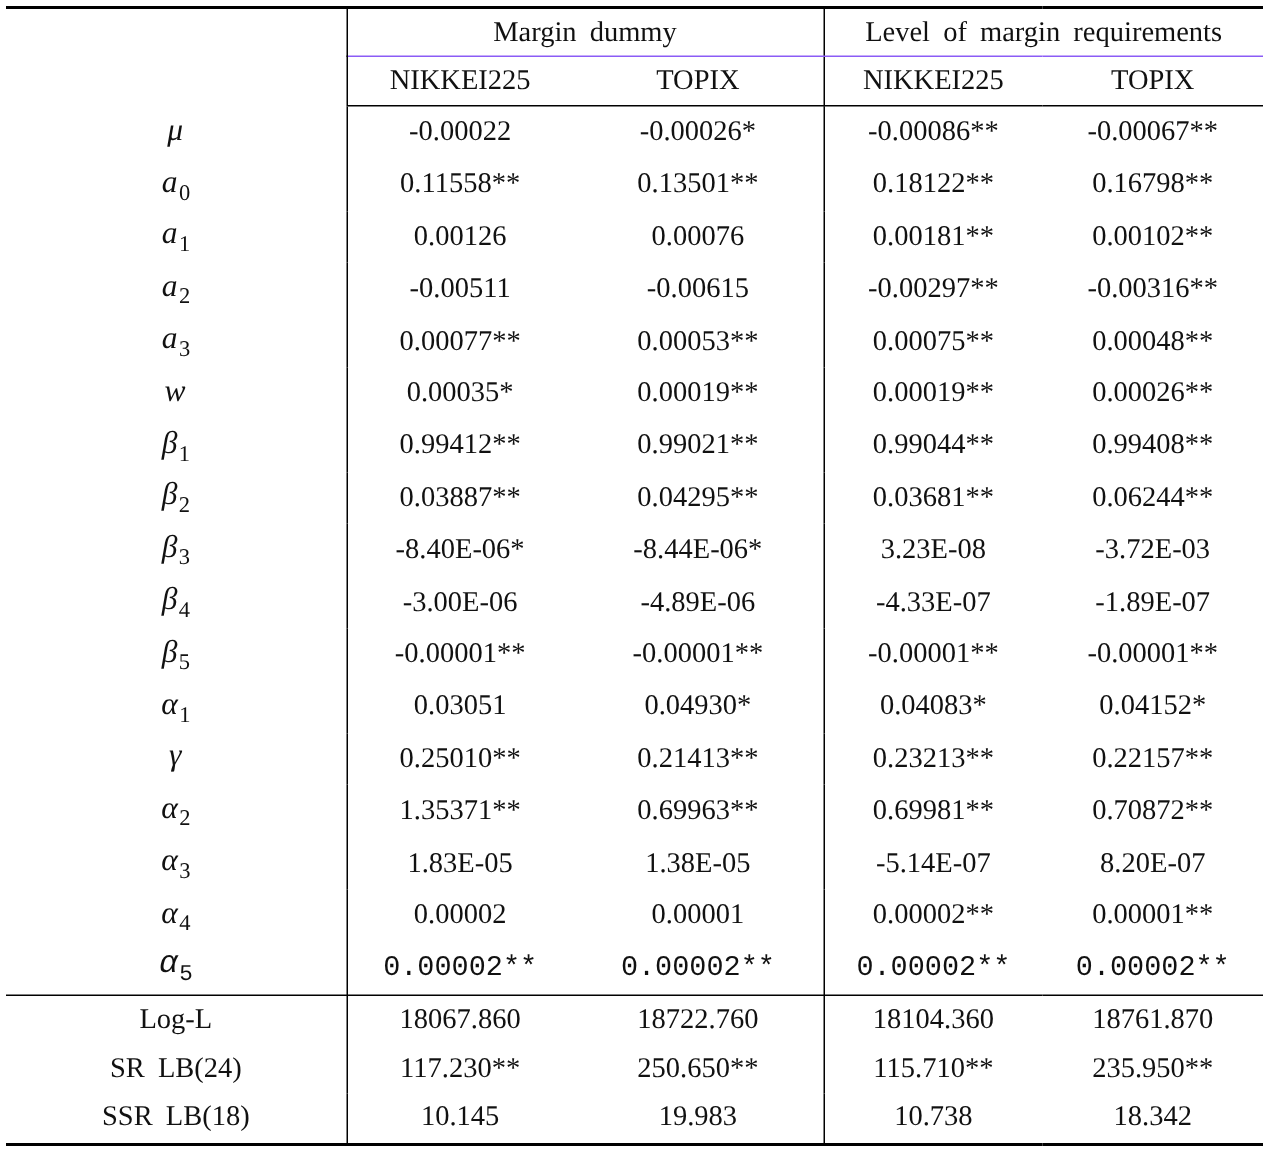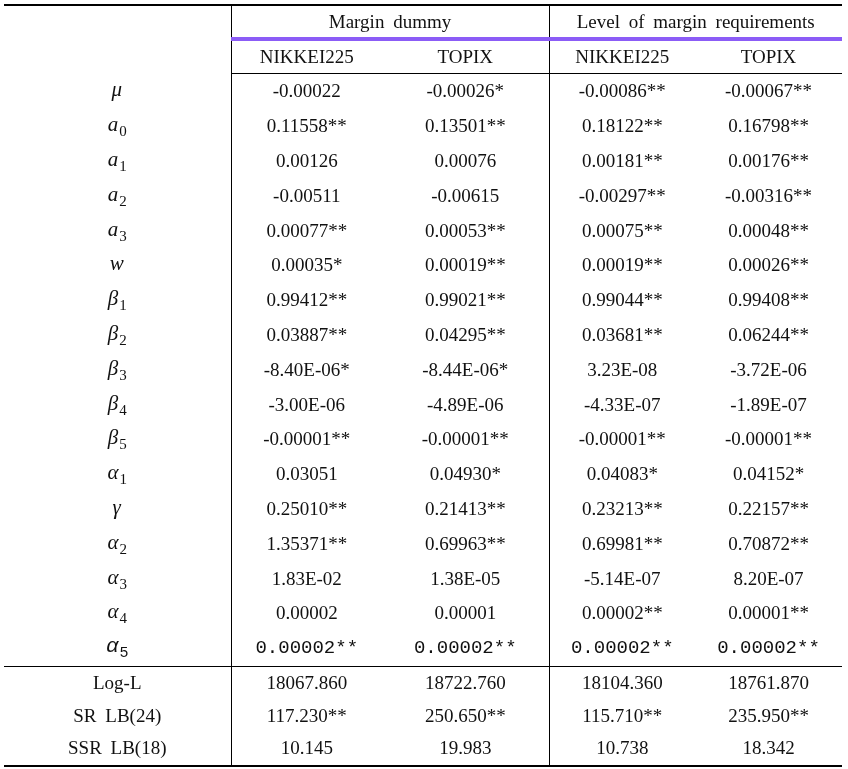--- a/index.html
+++ b/index.html
@@ -10,21 +10,21 @@
     font-family: "Liberation Serif", "DejaVu Serif", serif;
     font-size: 19px; color: #111111;
     border-top: 2px solid #000; border-bottom: 2px solid #000;
   }
   .results-table td, .results-table th {
     padding: 0; text-align: center; vertical-align: middle; font-weight: normal;
     white-space: nowrap;
   }
   .vline { border-right: 1px solid #000; }
   .grp-row th { height: 31px; }
-  .grp-row th.grp { border-bottom: 4px solid #8b5cf6; word-spacing: 4px; text-align: center; }
+  .grp-row th.grp { border-bottom: 1px solid #8b5cf6; word-spacing: 4px; text-align: center; }
   .sub-row th { height: 32px; border-bottom: 1px solid #000; }
   .param-row td { height: 34.8px; }
   .stat-row td { height: 32.7px; margin-top: 40px; }
   .sep-row td { border-bottom: 1px solid #000; font-family: Liberation Mono, monospace; }
   .sym { font-style: italic; font-size: 21px; }
   .sym sub { font-style: normal; font-size: 15px; vertical-align: -5px; margin-left: 1px; }
   .stat-label { word-spacing: 4px; }
 </style>
 </head>
 <body>
@@ -63,21 +63,21 @@
       <td>0.11558**</td>
       <td class="vline">0.13501**</td>
       <td>0.18122**</td>
       <td>0.16798**</td>
     </tr>
     <tr class="param-row">
       <td class="vline"><span class="sym"><span>a</span><sub>1</sub></span></td>
       <td>0.00126</td>
       <td class="vline">0.00076</td>
       <td>0.00181**</td>
-      <td>0.00176**</td>
+      <td>0.00102**</td>
     </tr>
     <tr class="param-row">
       <td class="vline"><span class="sym"><span>a</span><sub>2</sub></span></td>
       <td>-0.00511</td>
       <td class="vline">-0.00615</td>
       <td>-0.00297**</td>
       <td>-0.00316**</td>
     </tr>
     <tr class="param-row">
       <td class="vline"><span class="sym"><span>a</span><sub>3</sub></span></td>
@@ -105,21 +105,21 @@
       <td>0.03887**</td>
       <td class="vline">0.04295**</td>
       <td>0.03681**</td>
       <td>0.06244**</td>
     </tr>
     <tr class="param-row">
       <td class="vline"><span class="sym"><span>β</span><sub>3</sub></span></td>
       <td>-8.40E-06*</td>
       <td class="vline">-8.44E-06*</td>
       <td>3.23E-08</td>
-      <td>-3.72E-06</td>
+      <td>-3.72E-03</td>
     </tr>
     <tr class="param-row">
       <td class="vline"><span class="sym"><span>β</span><sub>4</sub></span></td>
       <td>-3.00E-06</td>
       <td class="vline">-4.89E-06</td>
       <td>-4.33E-07</td>
       <td>-1.89E-07</td>
     </tr>
     <tr class="param-row">
       <td class="vline"><span class="sym"><span>β</span><sub>5</sub></span></td>
@@ -144,21 +144,21 @@
     </tr>
     <tr class="param-row">
       <td class="vline"><span class="sym"><span>α</span><sub>2</sub></span></td>
       <td>1.35371**</td>
       <td class="vline">0.69963**</td>
       <td>0.69981**</td>
       <td>0.70872**</td>
     </tr>
     <tr class="param-row">
       <td class="vline"><span class="sym"><span>α</span><sub>3</sub></span></td>
-      <td>1.83E-02</td>
+      <td>1.83E-05</td>
       <td class="vline">1.38E-05</td>
       <td>-5.14E-07</td>
       <td>8.20E-07</td>
     </tr>
     <tr class="param-row">
       <td class="vline"><span class="sym"><span>α</span><sub>4</sub></span></td>
       <td>0.00002</td>
       <td class="vline">0.00001</td>
       <td>0.00002**</td>
       <td>0.00001**</td>

